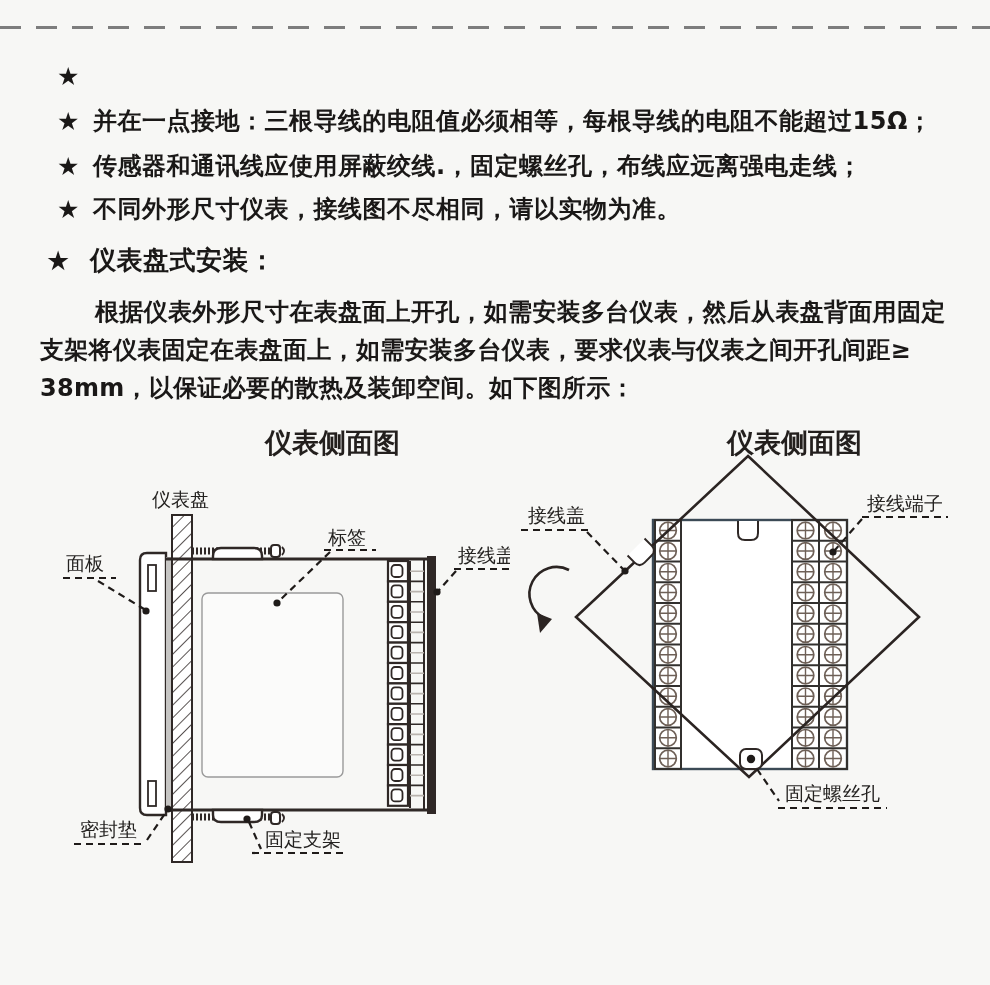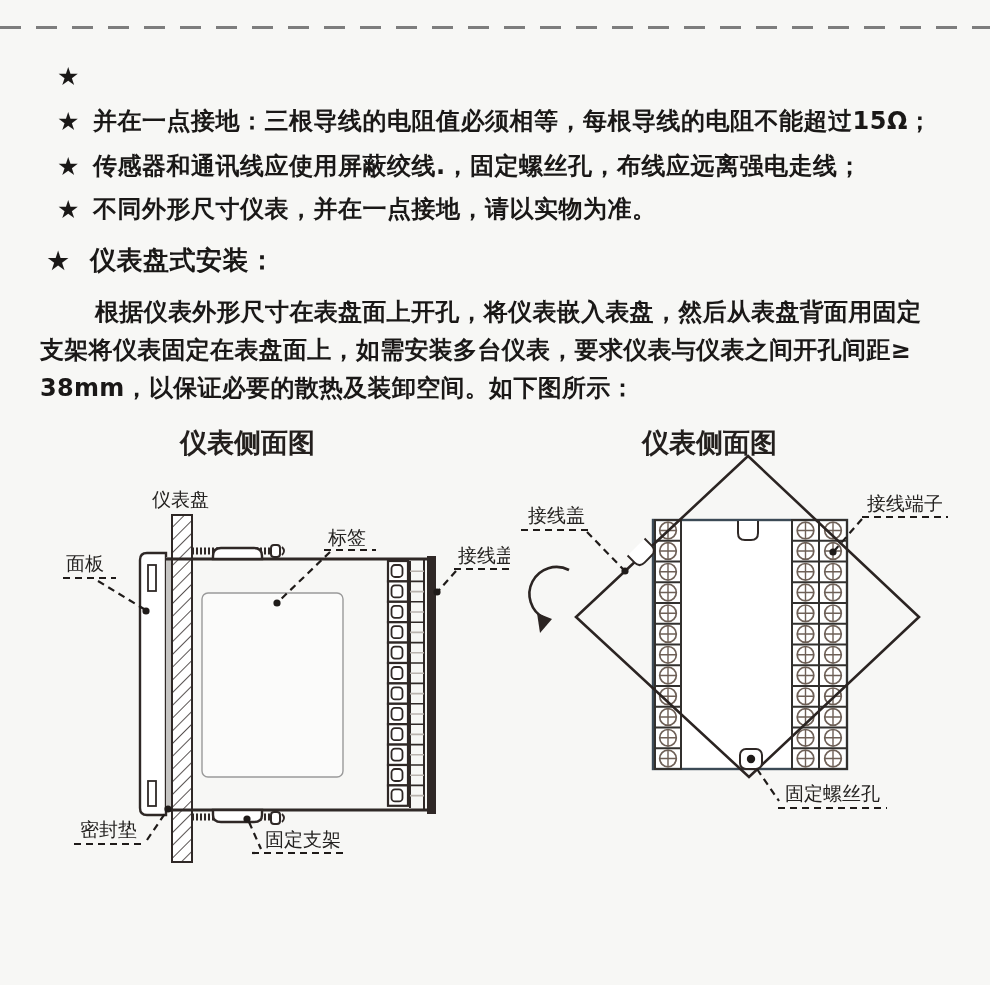--- a/index.html
+++ b/index.html
@@ -29,21 +29,21 @@
     display:flex;align-items:flex-start;
     font-weight:700;font-size:26px;line-height:29px;letter-spacing:.5px;
   }
   .section-head .star{width:44px;flex:0 0 44px;font-size:27px;}
   .para{
     position:absolute;left:40px;top:293px;width:916px;
     font-weight:700;font-size:24px;line-height:38px;letter-spacing:.3px;
   }
   .para .l1{padding-left:55px;}
   .diagram-title{
-    position:absolute;top:425px;width:220px;text-align:left;
+    position:absolute;top:425px;width:220px;text-align:right;
     font-family:"DejaVu Serif","Liberation Serif",serif;
     font-weight:700;font-size:27px;color:#231f1d;
   }
   .dt-left{left:180px;}
   .dt-right{left:642px;}
   .svgbox{position:absolute;}
   .sv-left{left:30px;top:478px;}
   .sv-right{left:515px;top:450px;}
   svg text{
     font-family:"DejaVu Sans","Liberation Sans",sans-serif;
@@ -67,30 +67,30 @@
   <div class="bullet" style="top:108px">
     <span class="star">★</span>
     <span>并在一点接地：三根导线的电阻值必须相等，每根导线的电阻不能超过15Ω；</span>
   </div>
   <div class="bullet" style="top:153px">
     <span class="star">★</span>
     <span>传感器和通讯线应使用屏蔽绞线.，固定螺丝孔，布线应远离强电走线；</span>
   </div>
   <div class="bullet" style="top:196px">
     <span class="star">★</span>
-    <span>不同外形尺寸仪表，并在一点接地，请以实物为准。</span>
+    <span>不同外形尺寸仪表，接线图不尽相同，请以实物为准。</span>
   </div>
 
   <div class="section-head">
     <span class="star">★</span>
     <span>仪表盘式安装：</span>
   </div>
 
   <div class="para">
-    <div class="l1">根据仪表外形尺寸在表盘面上开孔，将仪表嵌入表盘，然后从表盘背面用固定</div>
+    <div class="l1">根据仪表外形尺寸在表盘面上开孔，如需安装多台仪表，然后从表盘背面用固定</div>
     <div>支架将仪表固定在表盘面上，如需安装多台仪表，要求仪表与仪表之间开孔间距≥</div>
     <div>38mm，以保证必要的散热及装卸空间。如下图所示：</div>
   </div>
 
   <div class="diagram-title dt-left">仪表侧面图</div>
   <div class="diagram-title dt-right">仪表侧面图</div>
 
   <svg class="svgbox sv-left" width="480" height="400" viewBox="0 0 480 400">
     <defs>
       <pattern id="hatch" width="9" height="9" patternUnits="userSpaceOnUse" patternTransform="rotate(45)">

